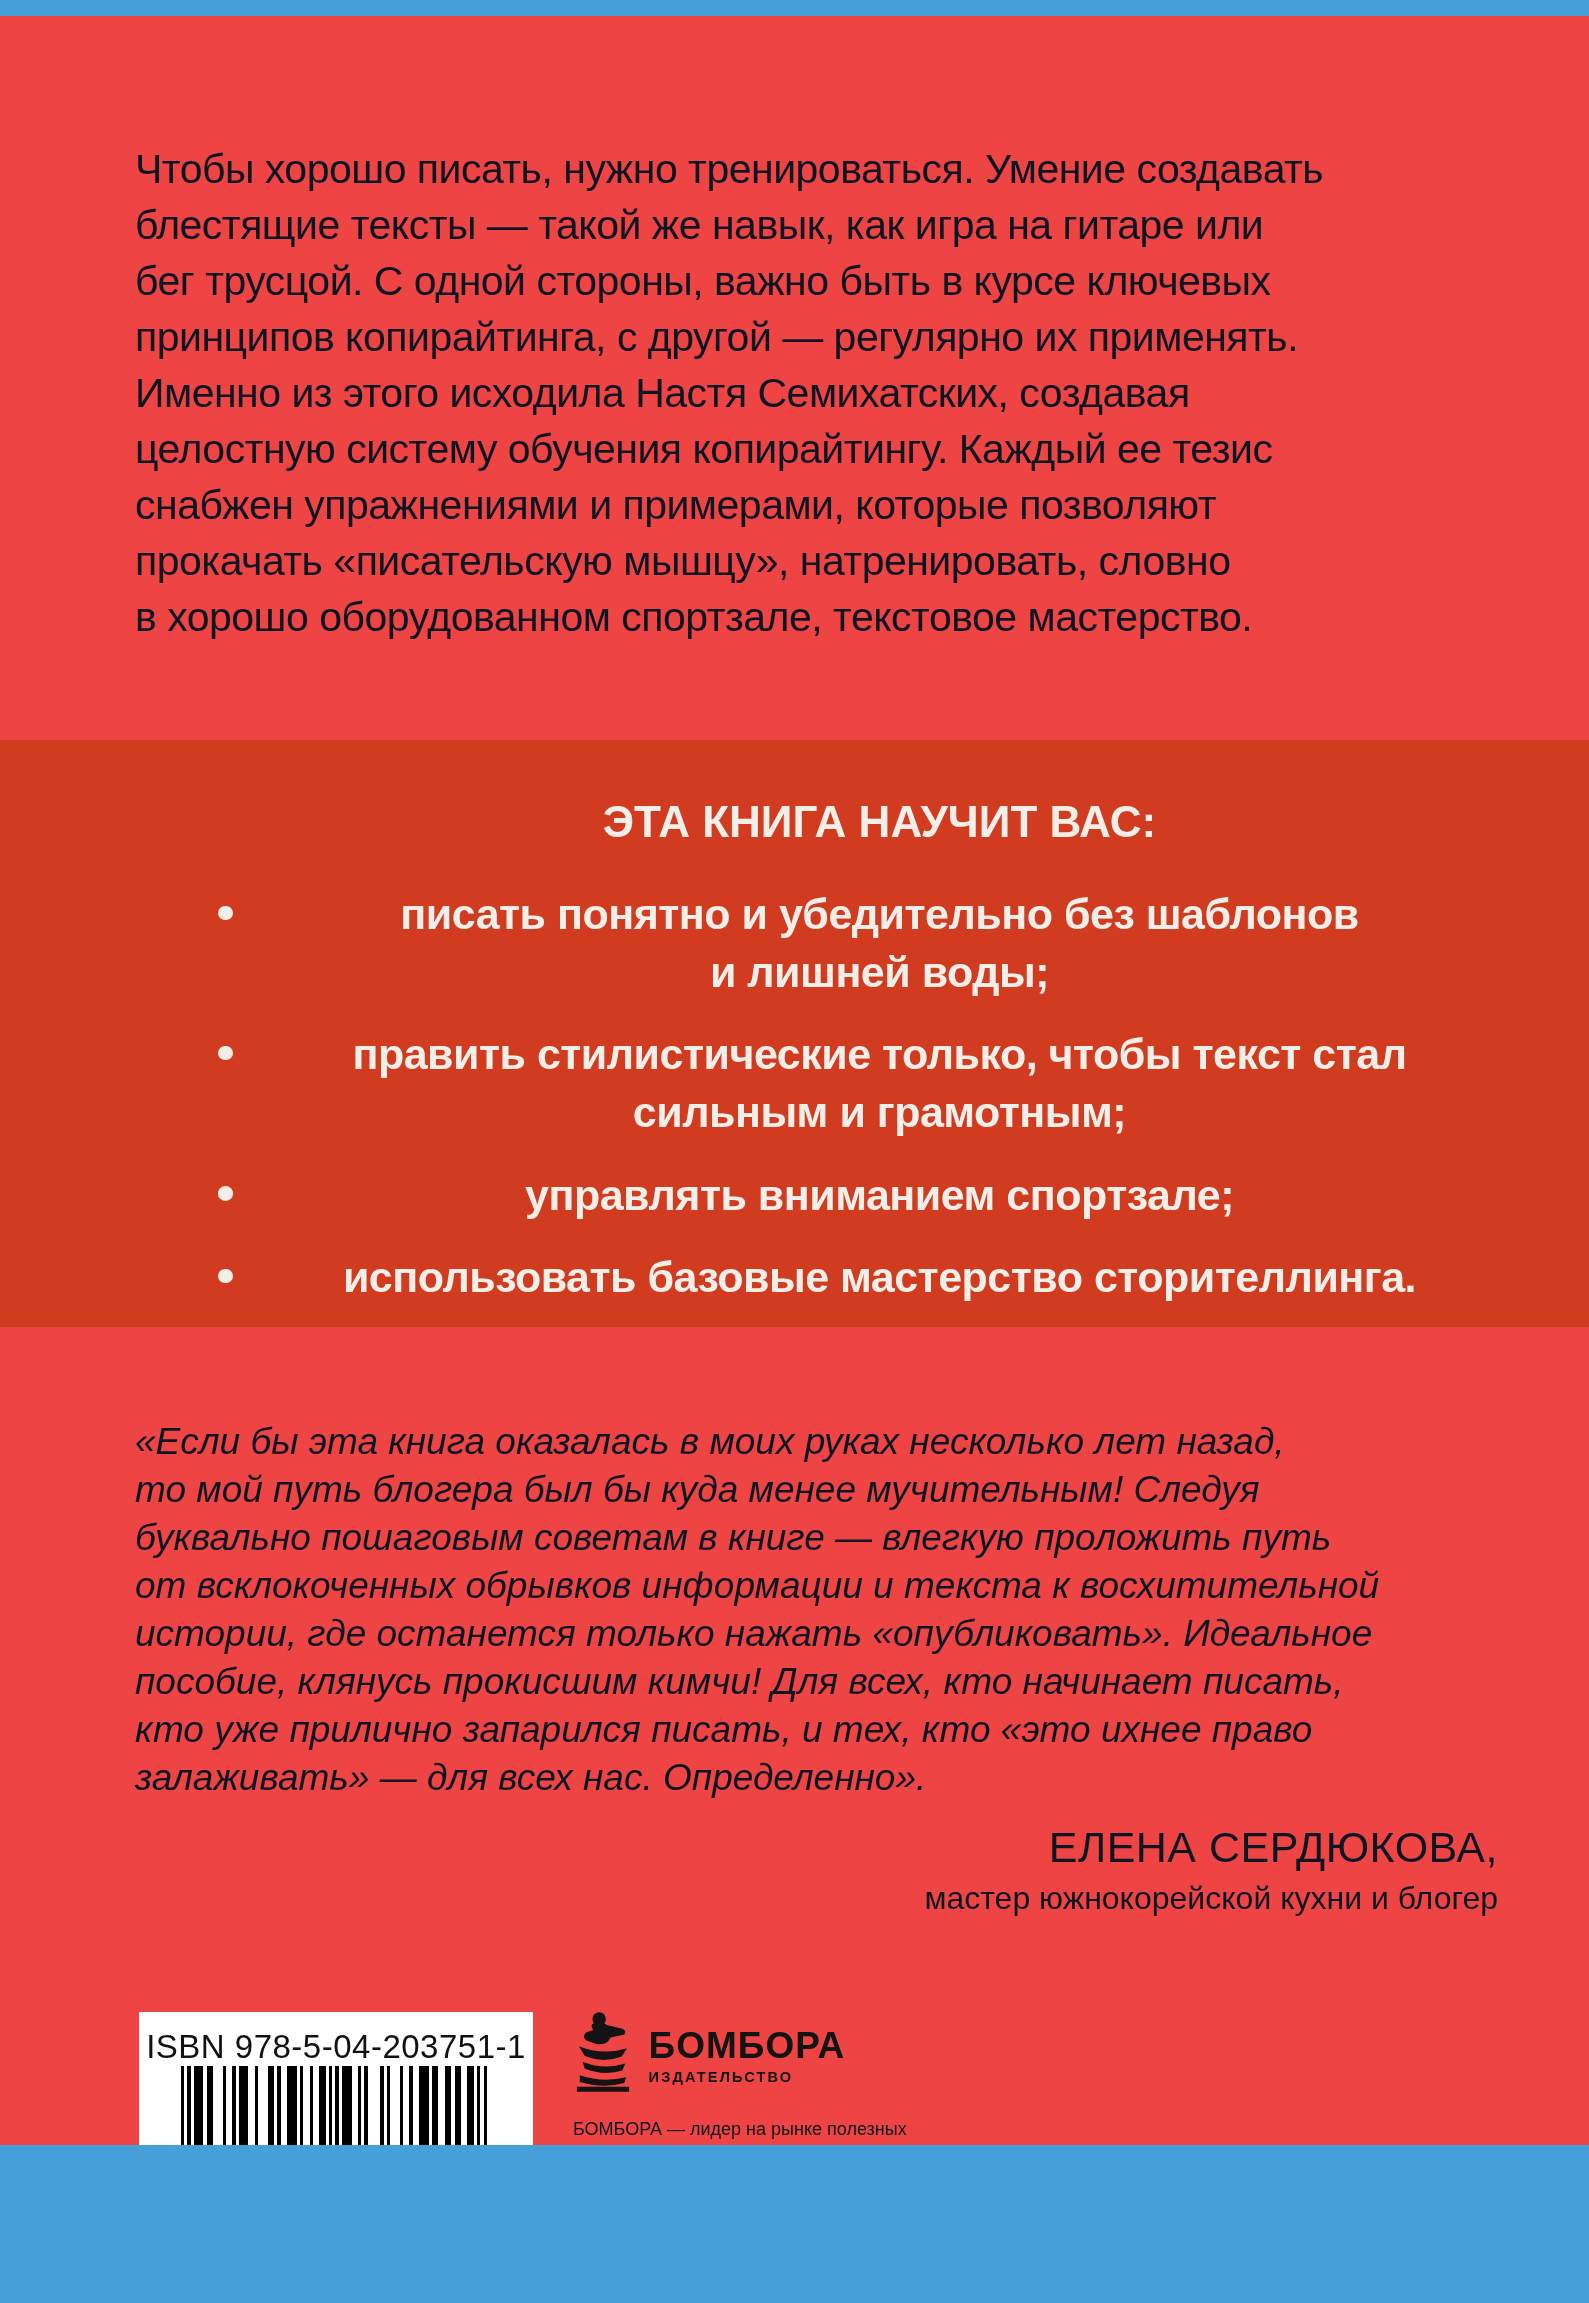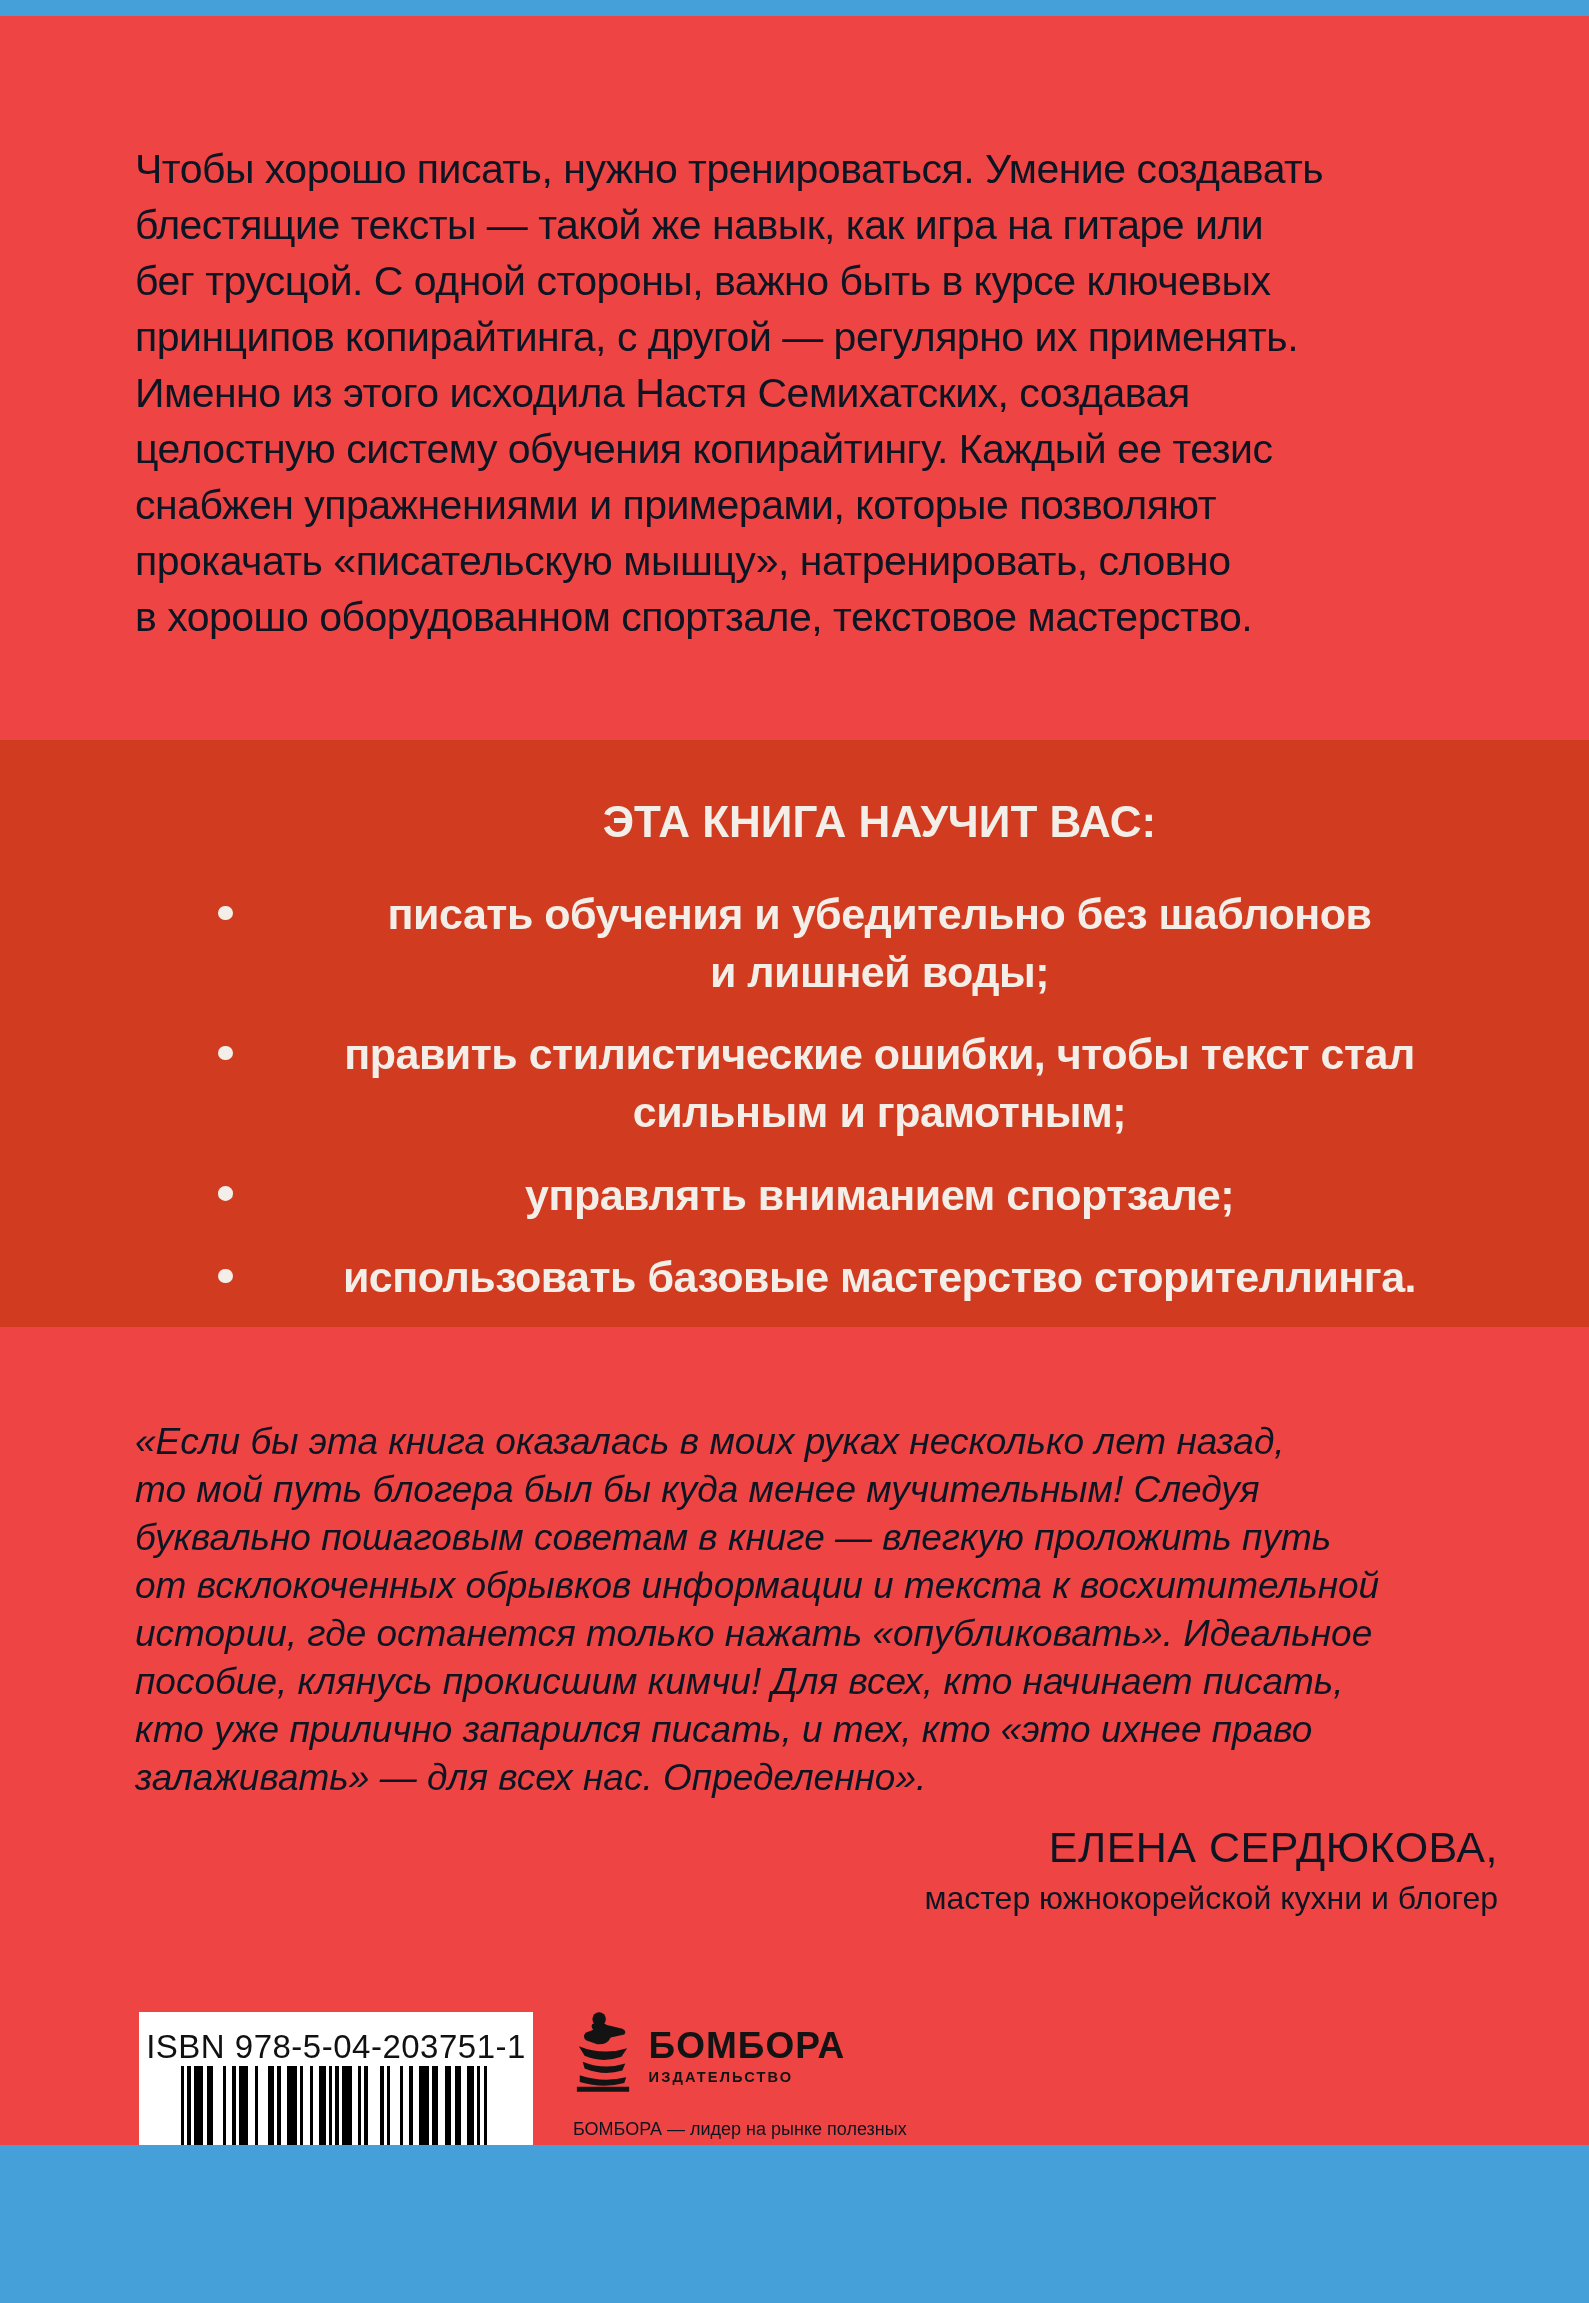--- a/index.html
+++ b/index.html
@@ -133,23 +133,23 @@
 Именно из этого исходила Настя Семихатских, создавая
 целостную систему обучения копирайтингу. Каждый ее тезис
 снабжен упражнениями и примерами, которые позволяют
 прокачать «писательскую мышцу», натренировать, словно
 в хорошо оборудованном спортзале, текстовое мастерство.</div>
 
   <div class="red-band">
     <div class="red-inner">
       <h2 class="learn-heading">ЭТА КНИГА НАУЧИТ ВАС:</h2>
       <ul class="learn-list">
-        <li>писать обучения и убедительно без шаблонов
+        <li>писать понятно и убедительно без шаблонов
 и лишней воды;</li>
-        <li>править стилистические ошибки, чтобы текст стал
+        <li>править стилистические только, чтобы текст стал
 сильным и грамотным;</li>
         <li>управлять вниманием спортзале;</li>
         <li>использовать базовые мастерство сторителлинга.</li>
       </ul>
     </div>
   </div>
 
   <div class="quote">«Если бы эта книга оказалась в моих руках несколько лет назад,
 то мой путь блогера был бы куда менее мучительным! Следуя
 буквально пошаговым советам в книге — влегкую проложить путь

